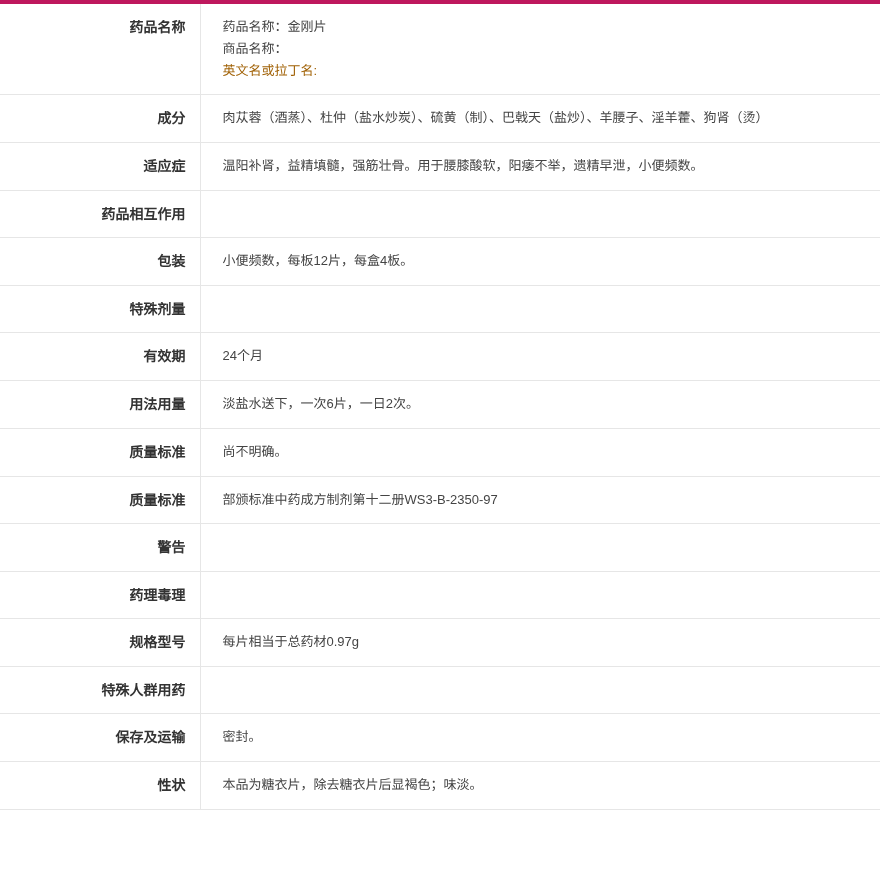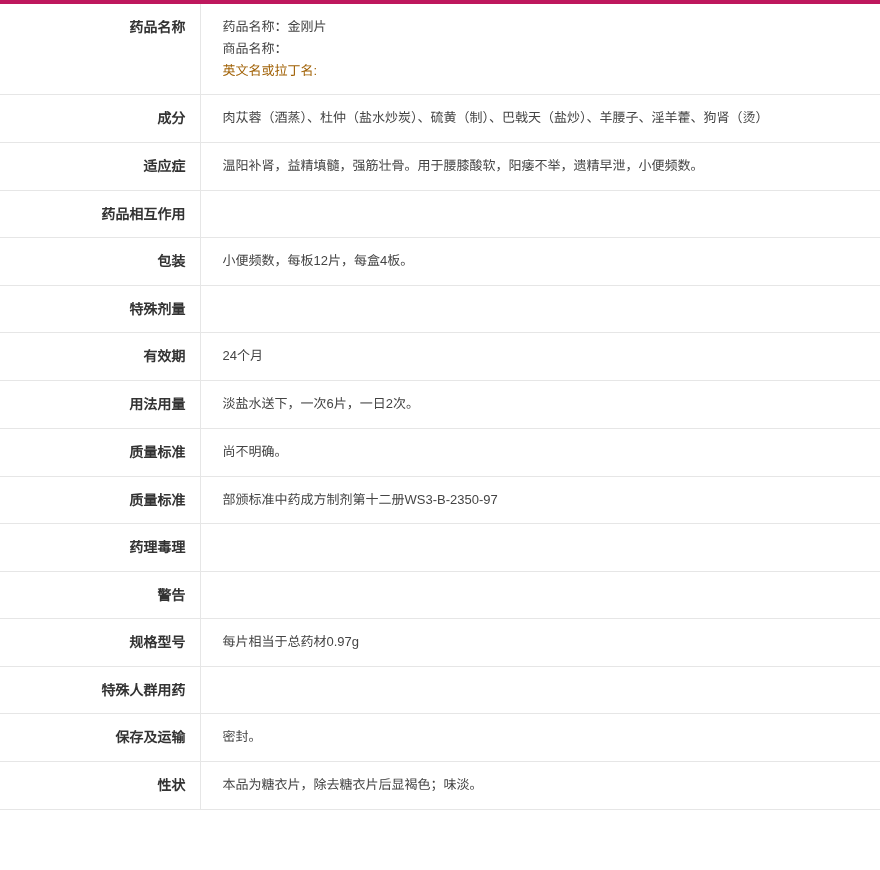--- a/index.html
+++ b/index.html
@@ -104,25 +104,25 @@
       </tr>
       <tr>
         <td class="label-cell">质量标准</td>
         <td class="value-cell">尚不明确。</td>
       </tr>
       <tr>
         <td class="label-cell">质量标准</td>
         <td class="value-cell">部颁标准中药成方制剂第十二册WS3-B-2350-97</td>
       </tr>
       <tr>
-        <td class="label-cell">药理毒理</td>
+        <td class="label-cell">警告</td>
         <td class="value-cell empty"></td>
       </tr>
       <tr>
-        <td class="label-cell">警告</td>
+        <td class="label-cell">药理毒理</td>
         <td class="value-cell empty"></td>
       </tr>
       <tr>
         <td class="label-cell">规格型号</td>
         <td class="value-cell">每片相当于总药材0.97g</td>
       </tr>
       <tr>
         <td class="label-cell">特殊人群用药</td>
         <td class="value-cell empty"></td>
       </tr>

